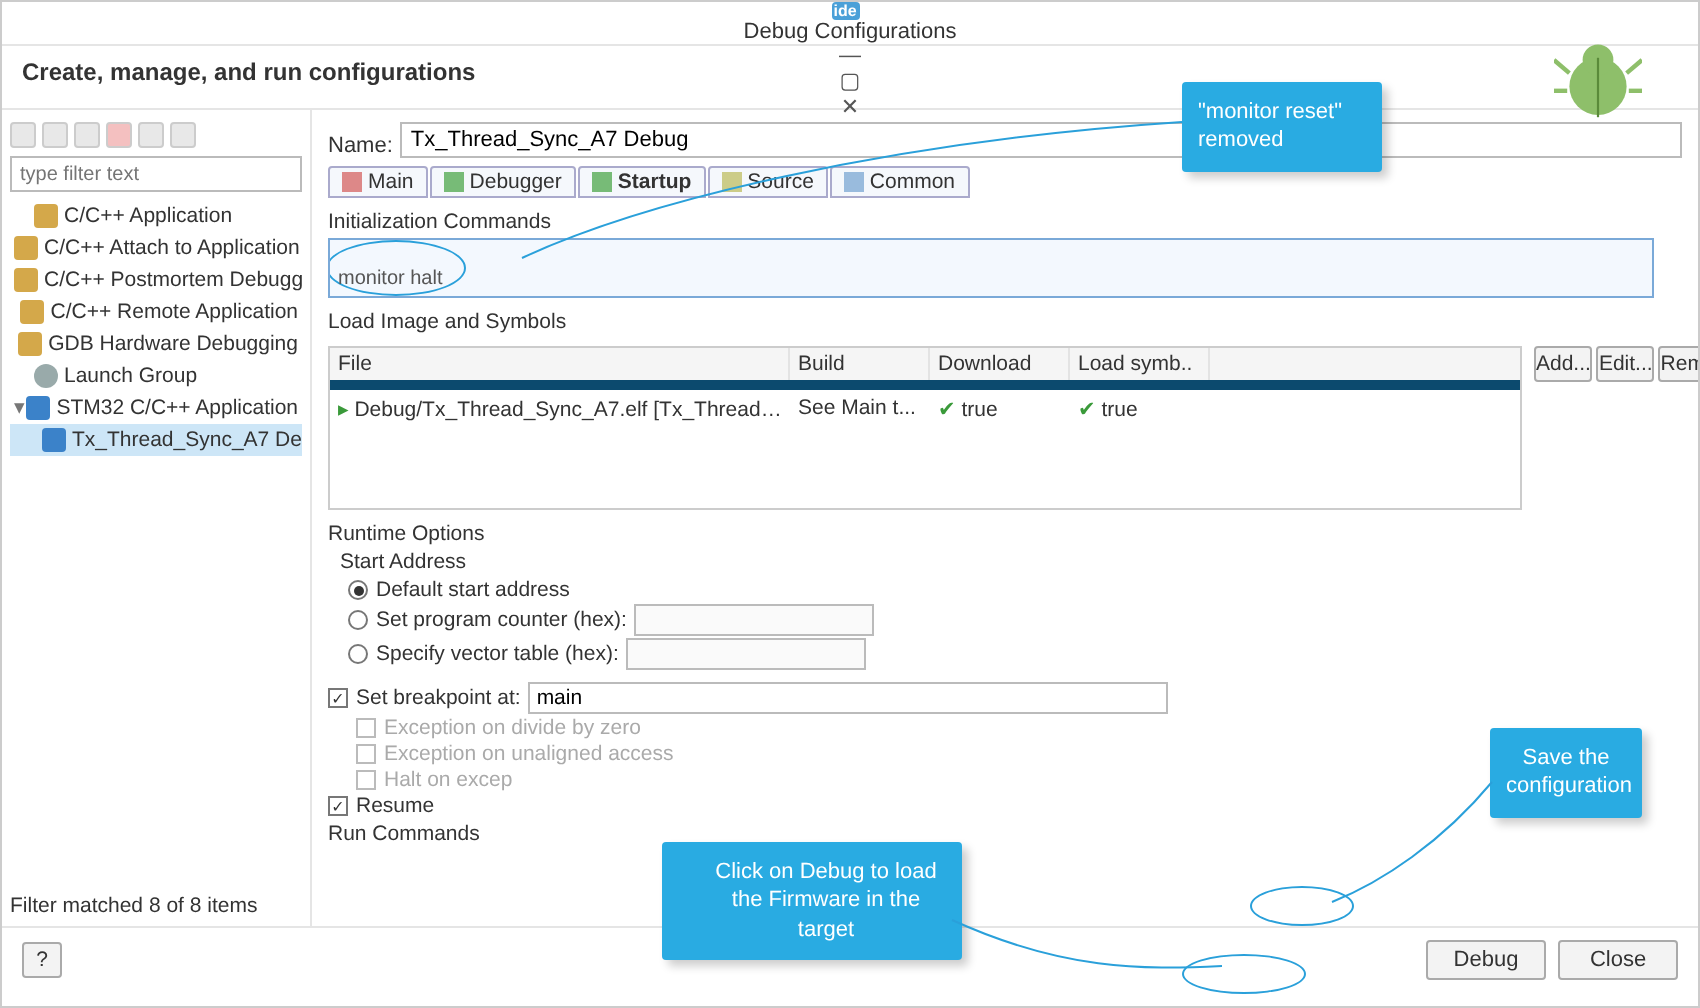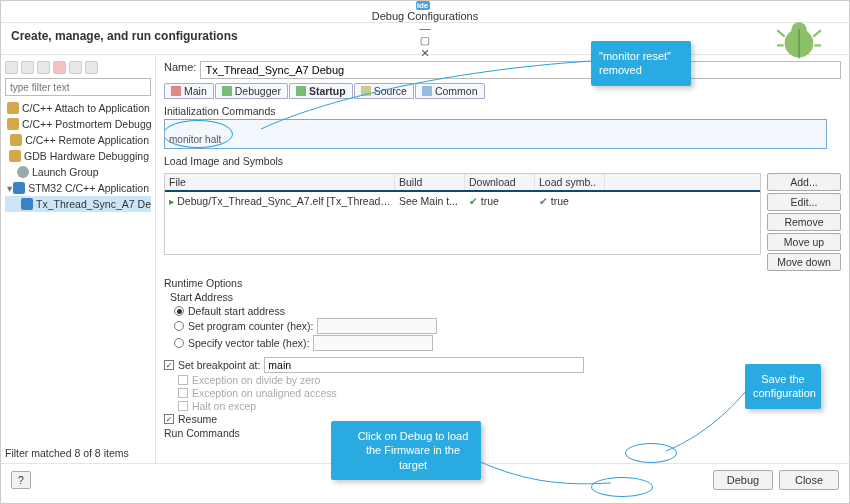--- a/index.html
+++ b/index.html
@@ -20,37 +20,37 @@
   .tree-item { display: flex; align-items: center; padding: 0 2px; white-space: nowrap; }
   .tree-item .ico { width: 12px; height: 12px; margin-right: 3px; flex-shrink: 0; display: inline-block; }
   .ico-c { background: #d4a84a; border-radius: 2px; }
   .ico-group { background: #9aa; border-radius: 50%; }
   .ico-stm { background: #3b82c9; border-radius: 2px; }
   .tree-item.child { padding-left: 16px; }
   .tree-item.selected { background: #cde6f7; }
   .expander { width: 10px; display: inline-block; color: #777; }
   .matched { margin-top: auto; font-size: 10.5px; padding-top: 6px; color: #333; }
   .main { flex: 1; padding: 6px 8px; overflow: hidden; display: flex; flex-direction: column; }
-  .row { display: flex; align-items: flex-start; margin-bottom: 4px; }
+  .row { display: flex; align-items: flex-end; margin-bottom: 4px; }
   .namefield { flex: 1; height: 18px; border: 1px solid #bbb; padding: 0 4px; font-size: 11px; margin-left: 4px; }
   .tabs { display: flex; gap: 1px; margin-bottom: 4px; }
   .tab { border: 1px solid #aac; background: #f5f8fc; padding: 1px 6px; font-size: 10.5px; border-radius: 2px 2px 0 0; display: flex; align-items: center; gap: 3px; }
   .tab .tico { width: 10px; height: 10px; display: inline-block; }
   .tab.active { font-weight: bold; }
   .section-label { font-size: 10.5px; margin: 2px 0; }
   .initbox { width: 98%; height: 30px; border: 1px solid #7aa9d8; background: #f3f8fe; position: relative; overflow: hidden; }
   .initbox .line { position: absolute; left: 4px; font-size: 10px; color: #555; }
   .ellipse { position: absolute; width: 70px; height: 28px; border: 1px solid #2aa0da; border-radius: 50% / 50%; left: -2px; top: 0; }
   .table-area { display: flex; gap: 6px; margin-top: 4px; }
   .grid { flex: 1; border: 1px solid #ccc; height: 82px; }
-  .grid-header { display: flex; background: #f5f5f5; border-bottom: 2px solid #0c4a6e; font-size: 10.5px; }
+  .grid-header { display: flex; background: #f5f5f5; border-bottom: 5px solid #0c4a6e; font-size: 10.5px; }
   .gh { padding: 2px 4px; border-right: 1px solid #e3e3e3; }
   .grid-row { display: flex; font-size: 10.5px; padding: 2px 0; }
   .gc { padding: 1px 4px; overflow: hidden; white-space: nowrap; text-overflow: ellipsis; }
-  .button-col { display: flex; flex-direction: column; gap: 2px; width: 74px; }
+  .button-col { display: flex; flex-direction: row; gap: 2px; width: 74px; }
   .btn { height: 18px; font-size: 10.5px; border: 1px solid #aaa; background: #f3f3f3; border-radius: 2px; text-align: center; line-height: 16px; }
   .runtime { margin-top: 4px; }
   .radio-row, .check-row { display: flex; align-items: center; gap: 4px; font-size: 10.5px; margin: 1px 0; }
   .radio { width: 10px; height: 10px; border: 1px solid #777; border-radius: 50%; display: inline-flex; align-items: center; justify-content: center; }
   .radio.checked::after { content: ""; width: 5px; height: 5px; background: #333; border-radius: 50%; }
   .check { width: 10px; height: 10px; border: 1px solid #777; display: inline-flex; align-items: center; justify-content: center; font-size: 8px; color: #333; }
   .check.disabled { border-color: #bbb; color: #bbb; }
   .txt { height: 16px; border: 1px solid #bbb; padding: 0 3px; font-size: 10.5px; }
   .disabled-text { color: #aaa; }
   .footer { border-top: 1px solid #e5e5e5; padding: 6px 10px; display: flex; justify-content: space-between; align-items: center; }
@@ -99,20 +99,25 @@
         <span></span>
         <span style="background:#f4c0c0"></span>
         <span></span>
         <span></span>
       </div>
       <input class="filterbox" placeholder="type filter text" style="">
       <div class="tree" id="tree">
           <div class="tree-item">
             <span class="expander"></span>
             <span class="ico ico-c"></span>
+            <span>C/C++ Application</span>
+          </div>
+          <div class="tree-item">
+            <span class="expander"></span>
+            <span class="ico ico-c"></span>
             <span>C/C++ Attach to Application</span>
           </div>
           <div class="tree-item">
             <span class="expander"></span>
             <span class="ico ico-c"></span>
             <span>C/C++ Postmortem Debugger</span>
           </div>
           <div class="tree-item">
             <span class="expander"></span>
             <span class="ico ico-c"></span>

